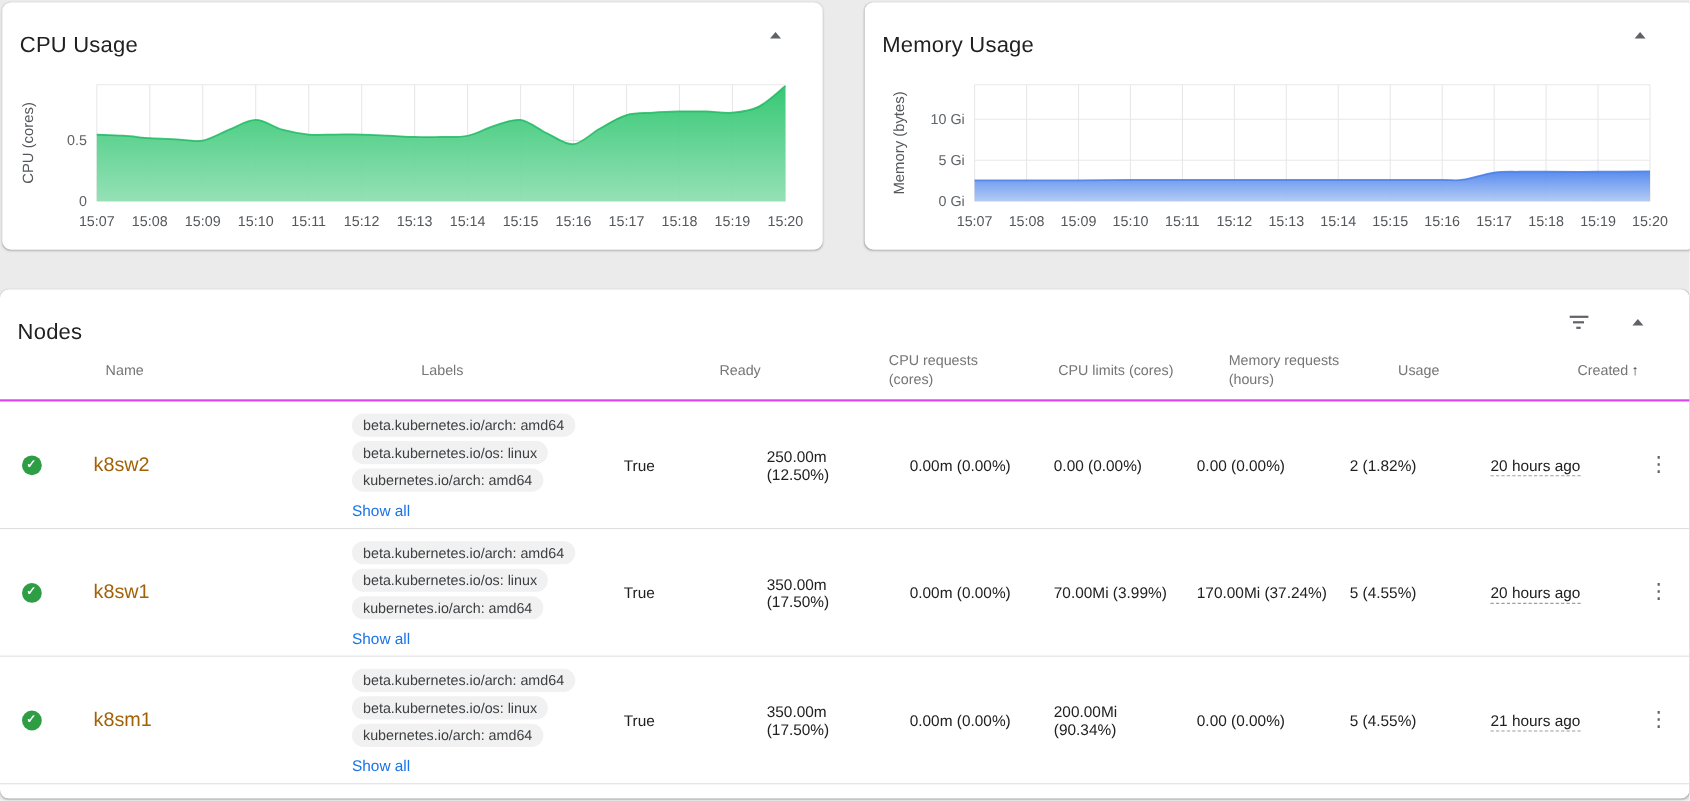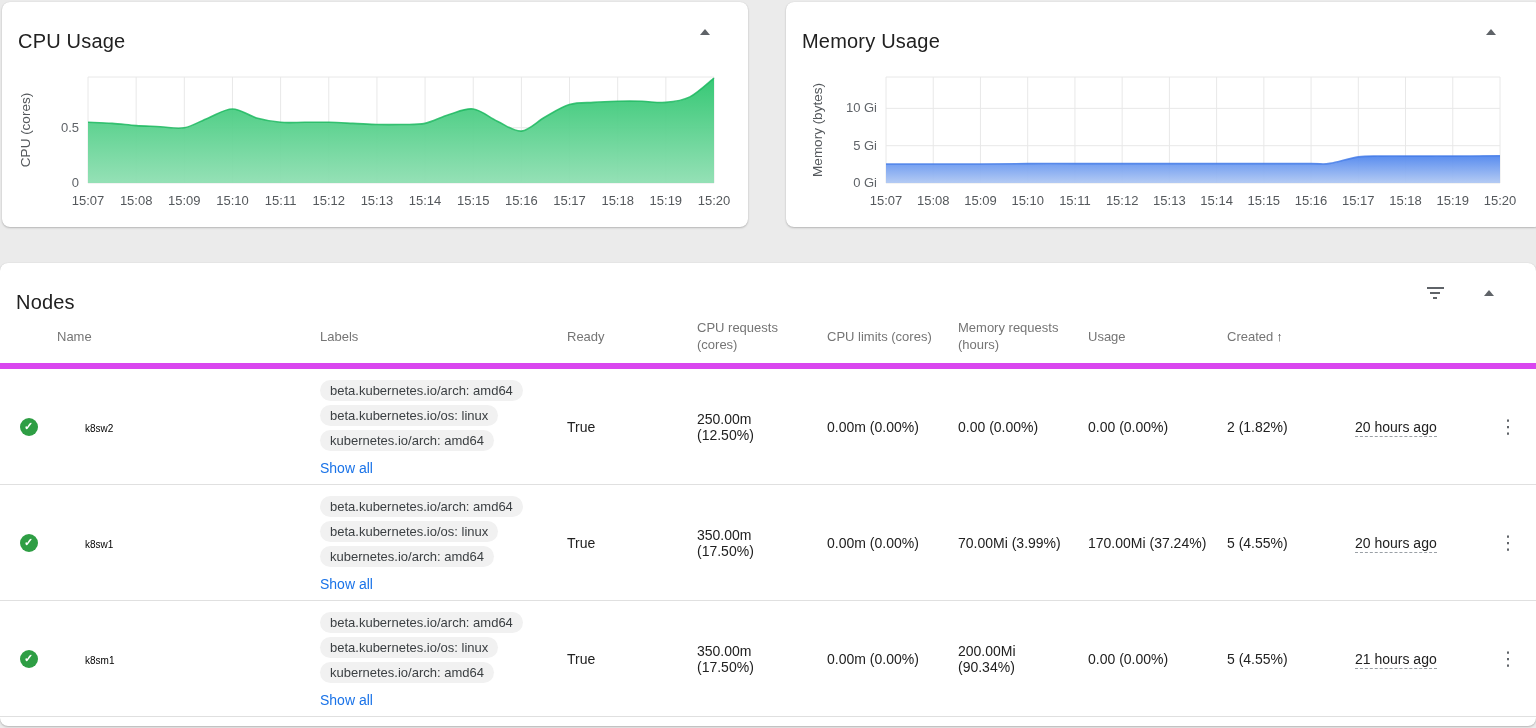--- a/index.html
+++ b/index.html
@@ -59,37 +59,37 @@
   .axis-label  { font-size: 13.5px; fill: #54585c; }
 
   
   .nodes-header { position: relative; height: 52px; }
   .ntable { width: 100%; }
   .grid-row {
     display: grid;
     grid-template-columns: 57px 263px 247px 130px 130px 131px 130px 139px 128px 125px 56px;
     align-items: center;
   }
-  .thead { border-bottom: 6px solid #d946ef; padding: 4px 0 10px; min-height: 37px; }
+  .thead { border-bottom: 2px solid #d946ef; padding: 4px 15px 10px; min-height: 37px; gap: 24px; }
   .th {
     font-size: 13px; color: #757575; line-height: 17px;
     padding-right: 16px; cursor: default;
   }
   .th[data-interactable="true"] { cursor: pointer; }
   .sort-arrow { color: #424242; font-size: 13px; margin-left: 3px; }
   .trow { border-bottom: 1px solid #e0e0e0; padding: 7px 0; }
   .td { font-size: 14px; color: #212121; padding-right: 16px; }
   .td-status { justify-self: center; padding-right: 0; }
   .status-icon {
     width: 18px; height: 18px; border-radius: 50%;
     background: #2e9e44; color: #fff;
     display: flex; align-items: center; justify-content: center;
     font-size: 11px; font-weight: bold; line-height: 1;
   }
-  .node-link { color: #000000; text-decoration: none; font-size: 10px; cursor: pointer; padding-left: 28px; }
+  .node-link { color: #a16207; text-decoration: none; font-size: 18px; cursor: pointer; padding-left: 28px; }
   .pill {
     background: #f1f1f1; border-radius: 11px;
     padding: 3px 10px; margin: 4px 0;
     font-size: 13px; color: #3c4043;
     width: fit-content; white-space: nowrap;
   }
   .show-all {
     display: inline-block; margin: 5px 0 1px;
     color: #1a73e8; font-size: 14px; text-decoration: none; cursor: pointer;
   }

